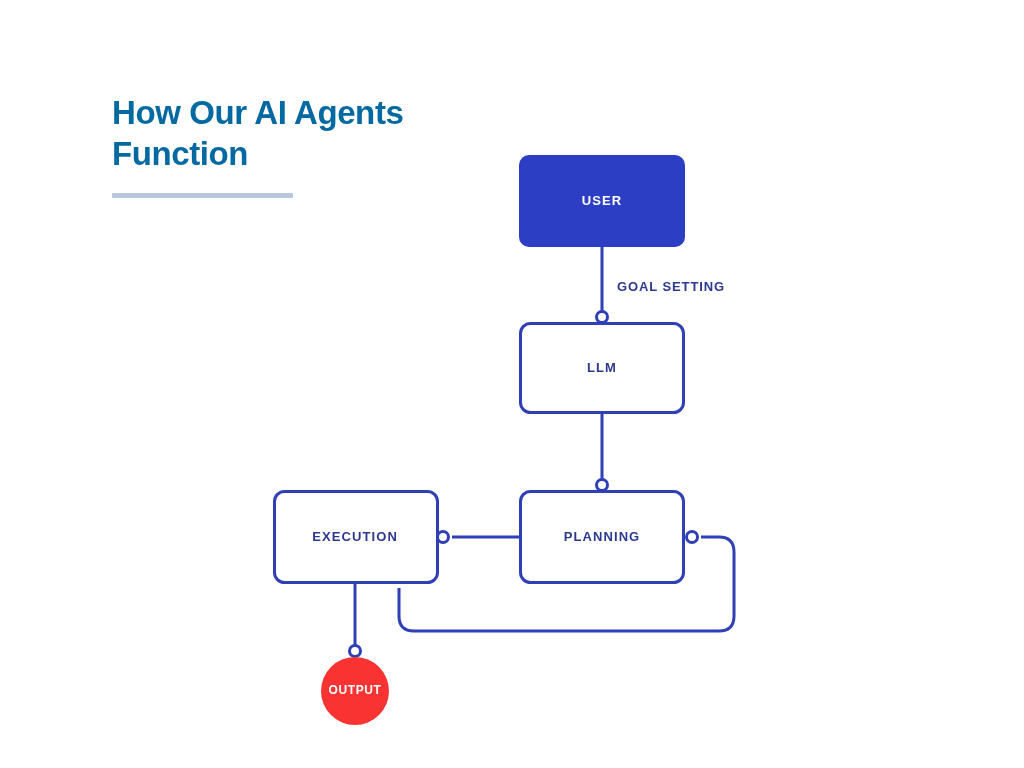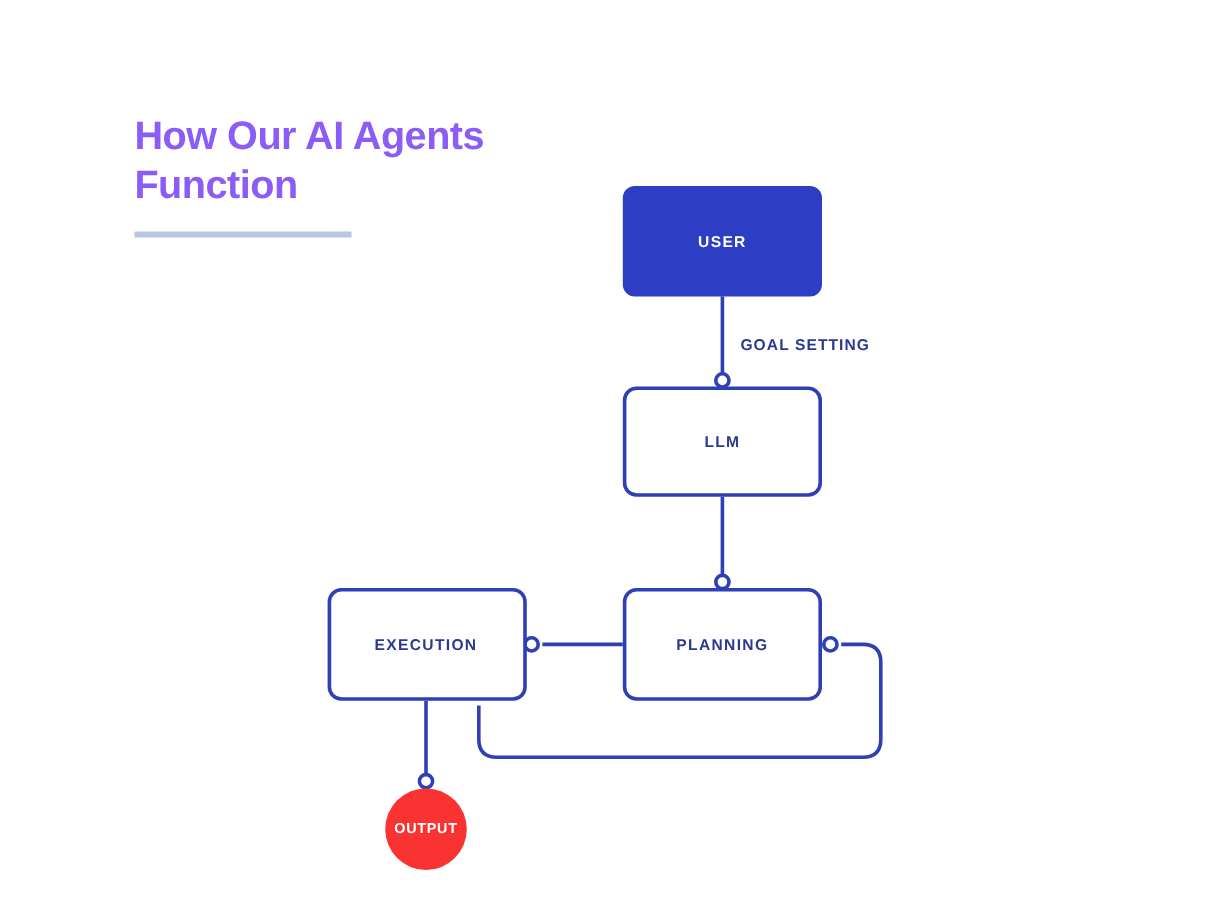--- a/index.html
+++ b/index.html
@@ -29,21 +29,21 @@
     top: 92px;
     width: 400px;
   }
   .slide-title {
     margin: 0;
     font-family: "Liberation Sans", sans-serif;
     font-size: 33px;
     line-height: 41px;
     font-weight: bold;
     letter-spacing: -0.4px;
-    color: #8b5cf6;
+    color: #0369a1;
     white-space: pre-line;
   }
   .title-rule {
     margin-top: 19px;
     width: 181px;
     height: 5px;
     background: #b9c8e0;
     border-radius: 1px;
   }
 

